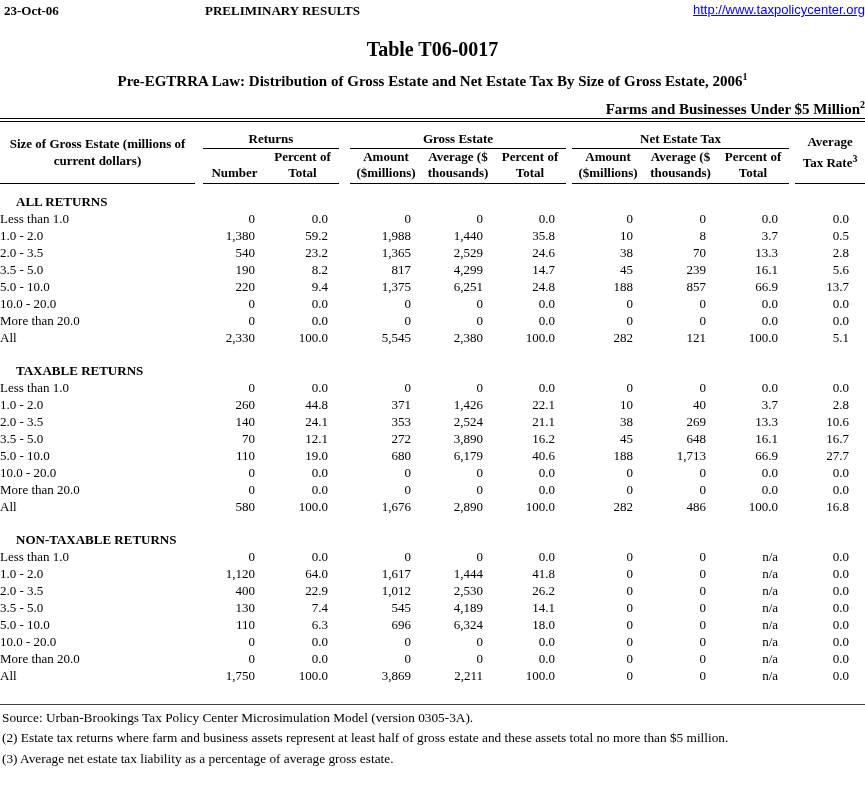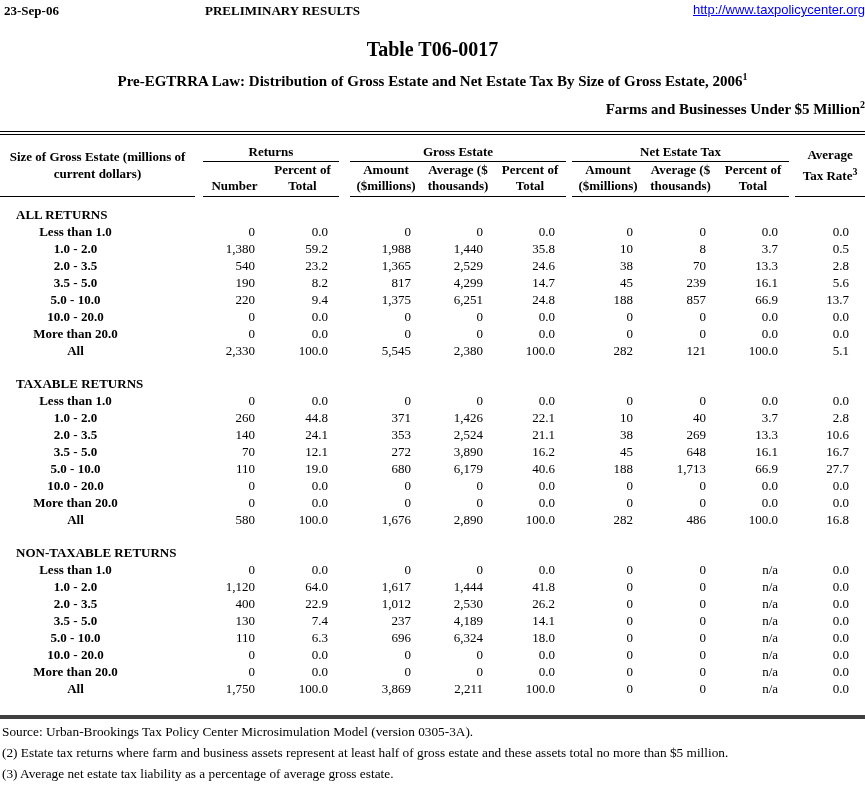--- a/index.html
+++ b/index.html
@@ -17,24 +17,24 @@
     color: #0000EE; text-decoration: underline;
     font-family: "Liberation Sans", sans-serif; font-size: 13px;
   }
   .titles { text-align: center; font-weight: bold; }
   .t-num { margin-top: 16px; font-size: 20px; }
   .t-main { margin-top: 10px; font-size: 15px; }
   .t-sub { margin-top: 9px; font-size: 15px; text-align: right; }
   sup { font-size: 10px; }
 
   table.estate {
-    width: 865px; margin-top: 13px;
+    width: 865px; 
     border-collapse: collapse; table-layout: fixed;
     border-top: 4px double #000;
-    border-bottom: 4px solid #404040;
+    border-bottom: 1px solid #404040;
     font-size: 13px;
   }
   th, td { padding: 0; font-weight: normal; }
   th.stub {
     text-align: center; vertical-align: middle;
     font-weight: bold; border-bottom: 1px solid #000; line-height: 17px;
   }
   th.group {
     font-weight: bold; text-align: center; vertical-align: bottom;
     border-bottom: 1px solid #000; height: 28px; padding-bottom: 1px;
@@ -42,35 +42,35 @@
   th.sub {
     font-weight: bold; text-align: center; vertical-align: bottom;
     border-bottom: 1px solid #000; height: 35px; padding-bottom: 2px; line-height: 16px;
   }
   th.gap { border: none; }
   th.avg {
     font-weight: bold; text-align: center; vertical-align: middle;
     border-bottom: 1px solid #000; line-height: 17px;
   }
   td.section { font-weight: bold; text-align: left; padding-left: 16px; height: 17px; line-height: 17px; }
-  td.rlabel { font-weight: bold; text-align: center; padding-right: 44px; height: 17px; line-height: 17px; }
+  td.rlabel { font-weight: normal; text-align: left; padding-right: 44px; height: 17px; line-height: 17px; }
   td.num { text-align: right; padding-right: 11px; height: 17px; line-height: 17px; }
   td.num.last { padding-right: 16px; }
   tr.spacer-sm td { height: 10px; }
   tr.spacer td { height: 16px; }
   tr.spacer-end td { height: 20px; }
 
   .footnotes { margin-top: 4px; padding: 0 2px; line-height: 1.42; font-size: 13.3px; }
   .footnotes p { margin: 0 0 2px 0; }
 </style>
 </head>
 <body>
 
 <div class="top-bar">
-  <span class="date">23-Sep-06</span>
+  <span class="date">23-Oct-06</span>
   <span class="prelim">PRELIMINARY RESULTS</span>
   <a class="url" href="#">http://www.taxpolicycenter.org</a>
 </div>
 
 <div class="titles">
   <div class="t-num">Table T06-0017</div>
   <div class="t-main"><span>Pre-EGTRRA Law: Distribution of Gross Estate and Net Estate Tax By Size of Gross Estate, 2006</span><sup>1</sup></div>
   <div class="t-sub"><span>Farms and Businesses Under $5 Million</span><sup>2</sup></div>
 </div>
 
@@ -440,21 +440,21 @@
         <td class="num">n/a</td>
         <td class=""></td>
         <td class="num last">0.0</td>
       </tr>
       <tr>
         <td class="rlabel">3.5 - 5.0</td>
         <td class=""></td>
         <td class="num">130</td>
         <td class="num">7.4</td>
         <td class=""></td>
-        <td class="num">237</td>
+        <td class="num">545</td>
         <td class="num">4,189</td>
         <td class="num">14.1</td>
         <td class=""></td>
         <td class="num">0</td>
         <td class="num">0</td>
         <td class="num">n/a</td>
         <td class=""></td>
         <td class="num last">0.0</td>
       </tr>
       <tr>

